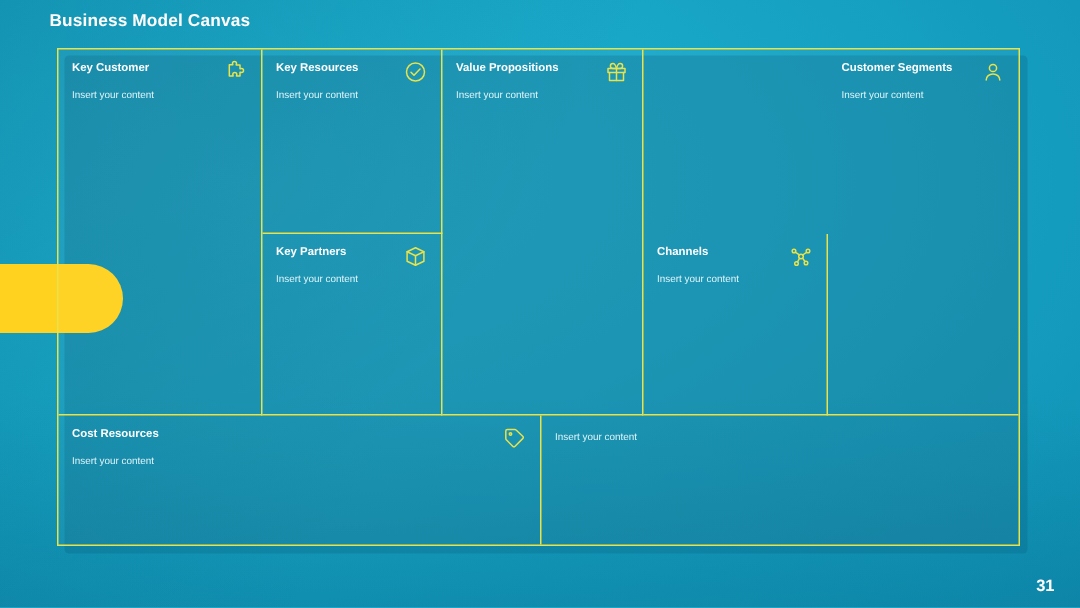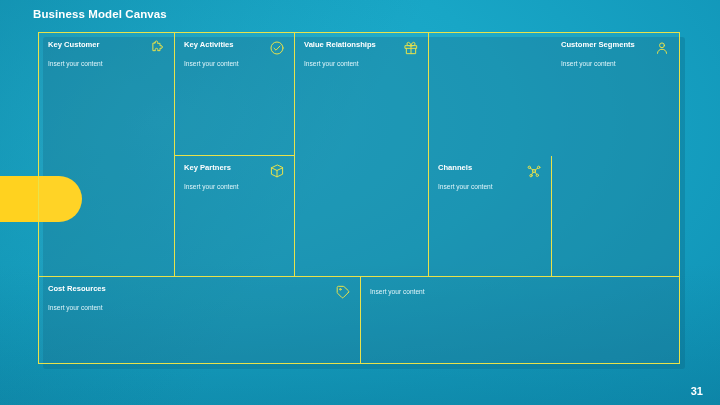--- a/index.html
+++ b/index.html
@@ -145,21 +145,21 @@
           <svg viewBox="0 0 24 24" fill="none" stroke="currentColor" stroke-width="1.5" stroke-linejoin="round" stroke-linecap="round">
             <path d="M9 3.5a2 2 0 0 1 4 0c0 .6-.3 1-.3 1.5h3.8v3.8c.5 0 .9-.3 1.5-.3a2 2 0 0 1 0 4c-.6 0-1-.3-1.5-.3V16H13c0-.5.3-.9.3-1.5a2 2 0 0 0-4 0c0 .6.3 1 .3 1.5H5.8V4.7h3.5C9.3 4.5 9 4.1 9 3.5Z"></path>
           </svg>
         </span>
       </div>
       <div class="cell-sub">Insert your content</div>
     </div>
 
     <div class="cell" style="left:136px; top:0px; width:120px; height:123px;">
       <div class="cell-head">
-        <div class="cell-title">Key Activities</div>
+        <div class="cell-title">Key Resources</div>
         <span class="icon">
           <svg viewBox="0 0 24 24" fill="none" stroke="currentColor" stroke-width="1.5" stroke-linecap="round" stroke-linejoin="round">
             <circle cx="12" cy="12" r="9"></circle>
             <path d="M7.5 12.3l3 3 6-6.3"></path>
           </svg>
         </span>
       </div>
       <div class="cell-sub">Insert your content</div>
     </div>
 
@@ -172,21 +172,21 @@
             <path d="M3.6 7.2v9.6L12 20.8l8.4-4V7.2"></path>
             <path d="M12 11.2v9.6"></path>
           </svg>
         </span>
       </div>
       <div class="cell-sub">Insert your content</div>
     </div>
 
     <div class="cell" style="left:256px; top:0px; width:134px; height:244px;">
       <div class="cell-head">
-        <div class="cell-title wide">Value Relationships</div>
+        <div class="cell-title wide">Value Propositions</div>
         <span class="icon">
           <svg viewBox="0 0 24 24" fill="none" stroke="currentColor" stroke-width="1.5" stroke-linecap="round" stroke-linejoin="round">
             <rect x="3.5" y="8.5" width="17" height="4"></rect>
             <path d="M5 12.5v8h14v-8"></path>
             <path d="M12 8.5v12"></path>
             <path d="M12 8.5S10.8 3.5 8.4 3.5a2.2 2.2 0 0 0 0 5z"></path>
             <path d="M12 8.5s1.2-5 3.6-5a2.2 2.2 0 0 1 0 5z"></path>
           </svg>
         </span>
       </div>

